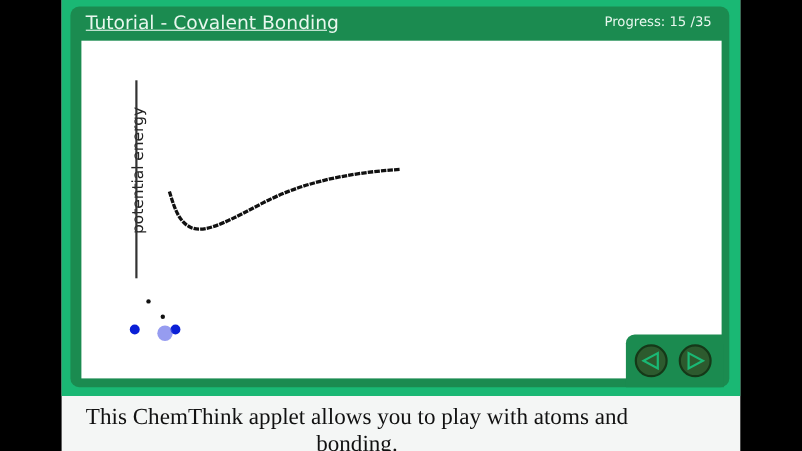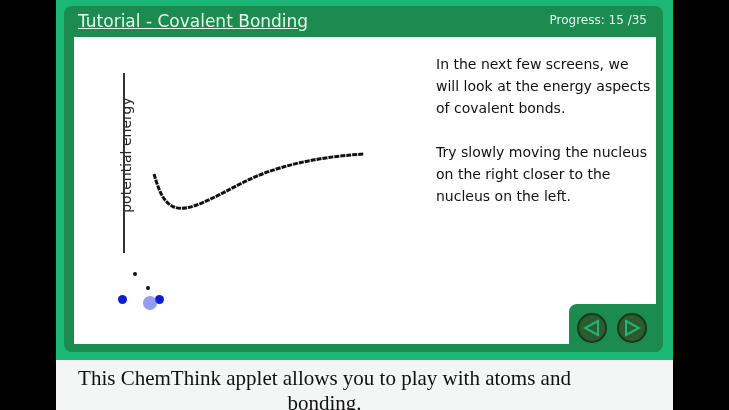--- a/index.html
+++ b/index.html
@@ -31,24 +31,20 @@
         <div class="ylabel">potential energy</div>
         <div class="axis"></div>
         <svg style="position:absolute;left:0;top:0" width="360" height="300">
           <path d="M80,137 C84,150 88,165 100,170 C115,176 140,160 170,145 C200,130 240,120 290,117" fill="none" stroke="#111" stroke-width="3" stroke-dasharray="5,1"></path>
         </svg>
         <div style="position:absolute;left:59px;top:235px;width:4px;height:4px;border-radius:50%;background:#111"></div>
         <div style="position:absolute;left:72px;top:249px;width:4px;height:4px;border-radius:50%;background:#111"></div>
         <div style="position:absolute;left:44px;top:258px;width:9px;height:9px;border-radius:50%;background:#0a1fd6"></div>
         <div style="position:absolute;left:81px;top:258px;width:9px;height:9px;border-radius:50%;background:#0a1fd6;cursor:grab"></div>
         <div style="position:absolute;left:69px;top:259px;width:14px;height:14px;border-radius:50%;background:rgba(80,90,230,0.6)"></div>
-        <div class="desc">
-          <p>In the next few screens, we will look at the energy aspects of covalent bonds.</p>
-          <p>Try slowly moving the nucleus on the right closer to the nucleus on the left.</p>
-        </div>
       </div>
       <div class="navtab">
         <div class="navbtn" style="left:8px">
           <svg width="18" height="18">
               <polygon points="15,2 2,9 15,16" fill="none" stroke="#1ab874" stroke-width="2"></polygon>
             </svg>
         </div>
         <div class="navbtn" style="left:48px">
           <svg width="18" height="18">
               <polygon points="3,2 16,9 3,16" fill="none" stroke="#1ab874" stroke-width="2"></polygon>

